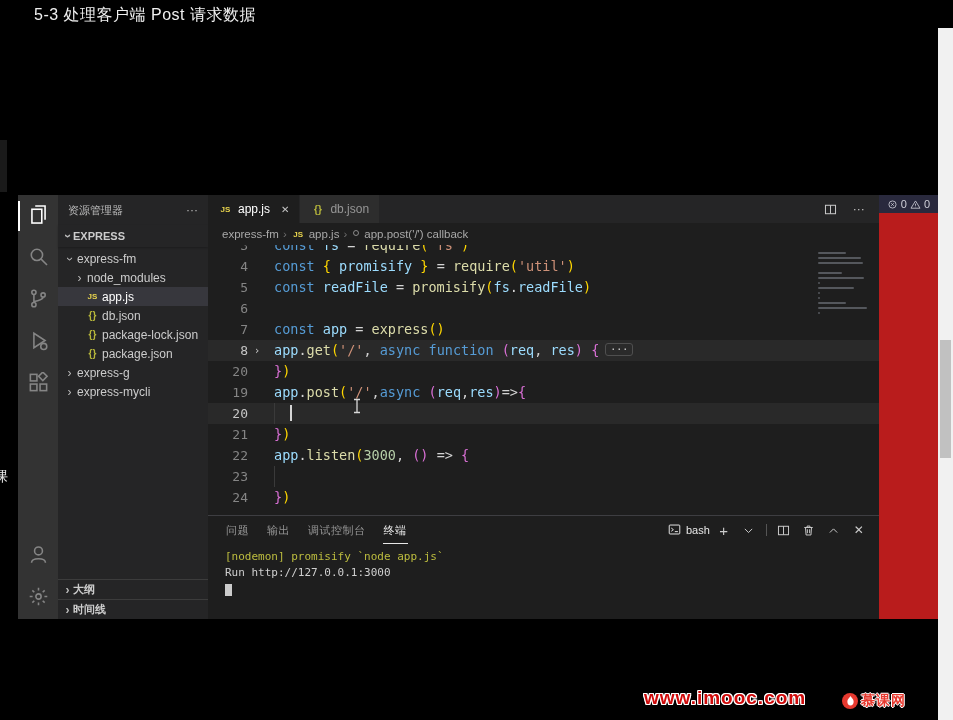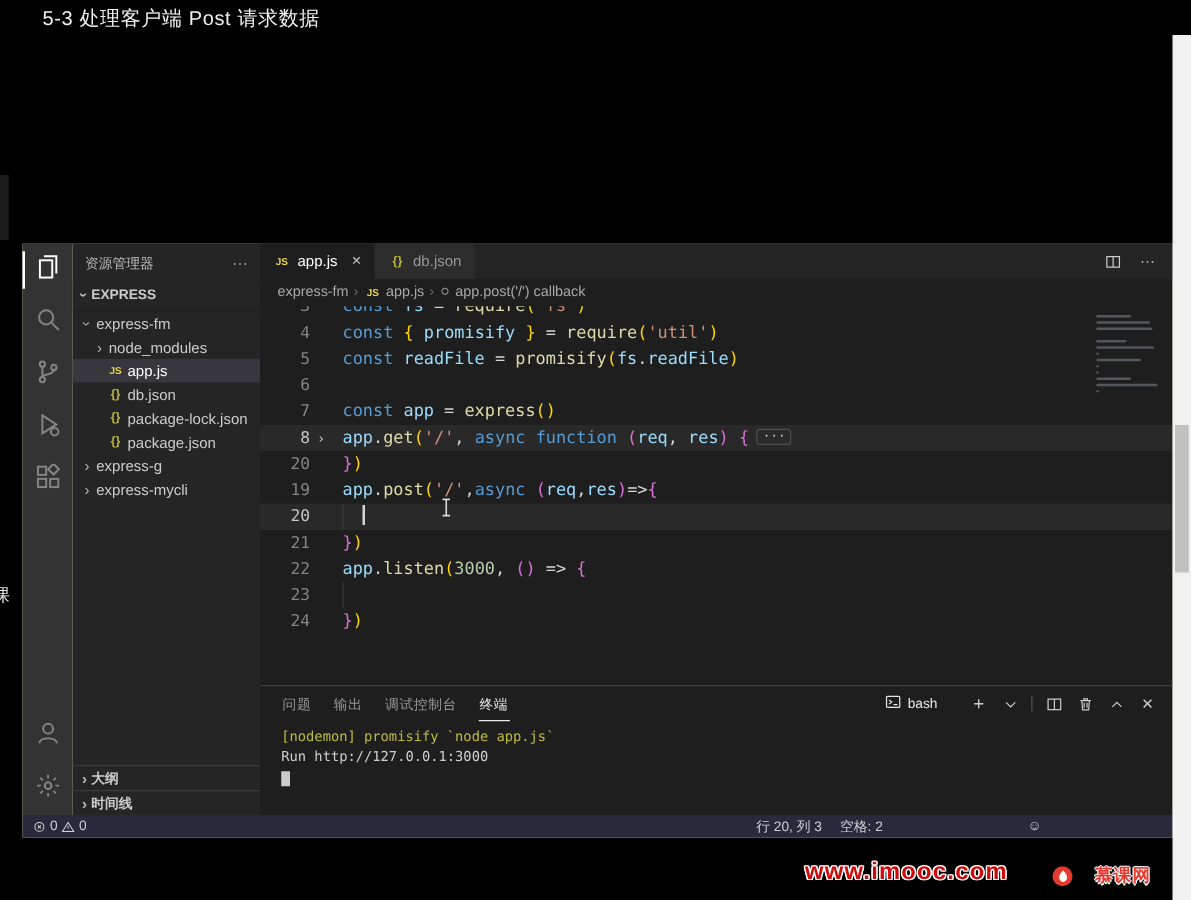--- a/index.html
+++ b/index.html
@@ -7,21 +7,21 @@
 body{width:953px;height:720px;overflow:hidden;font-family:"Liberation Sans",sans-serif}
 .screen{position:relative;width:953px;height:720px;background:#000;overflow:hidden}
 .video-title{position:absolute;left:34px;top:5px;font-size:16px;color:#f0f0f0;letter-spacing:.5px}
 .video-area{position:absolute;left:18px;top:28px;width:920px;height:167px;background:#000}
 .side-text{position:absolute;left:-6px;top:468px;color:#e8e8e8;font-size:14px}
 .left-scrub{position:absolute;left:0;top:140px;width:7px;height:52px;background:#3a3a3a;opacity:.45}
 .white-strip{position:absolute;right:0;top:28px;width:15px;bottom:0;background:#f1f1f1;z-index:40}
 .strip-thumb{position:absolute;left:2px;top:312px;width:11px;height:118px;background:#c1c1c1}
 
 
-.vscode{position:absolute;left:18px;top:195px;width:920px;height:475px;background:#fef9c3;display:flex;flex-direction:column}
+.vscode{position:absolute;left:18px;top:195px;width:920px;height:424px;background:#b91c1c;display:flex;flex-direction:row}
 .vs-main{flex:1;display:flex;min-height:0}
 
 
 .activitybar{width:40px;background:#333;display:flex;flex-direction:column}
 .ab-top{flex:1;display:flex;flex-direction:column}
 .ab-item{width:40px;height:42px;display:flex;align-items:center;justify-content:center;color:#858585;cursor:pointer;position:relative}
 .ab-item.active{color:#fff}
 .ab-item.active::before{content:"";position:absolute;left:0;top:6px;bottom:6px;width:2px;background:#fff}
 .ab-item svg{width:21px;height:21px}
 
@@ -83,21 +83,21 @@
 .minimap{position:absolute;top:4px;right:8px;width:56px}
 .mm-line{height:2px;margin:3px 0 0 3px;background:#54575c;border-radius:1px}
 .ibeam{position:absolute;left:144px;top:153px;width:10px;height:16px}
 
 
 .panel{height:104px;border-top:1px solid #3e3e42;display:flex;flex-direction:column}
 .panel-tabs-row{height:28px;display:flex;align-items:center}
 .panel-tabs{display:flex;gap:16px;padding-left:17px}
 .ptab{font-size:11px;color:#969696;cursor:pointer;padding:7px 1px 5px;border-bottom:1px solid transparent;letter-spacing:.5px}
 .ptab.active{color:#e7e7e7;border-bottom-color:#e7e7e7}
-.panel-actions{margin-left:auto;display:flex;align-items:center;gap:25px;padding-right:12px;color:#ccc}
+.panel-actions{margin-left:auto;display:flex;align-items:center;gap:6px;padding-right:12px;color:#ccc}
 .pa-shell{display:inline-flex;align-items:center;gap:5px;font-size:11px;color:#e7e7e7;cursor:pointer}
 .pa-shell svg{width:13px;height:13px}
 .pa-icons{display:inline-flex;align-items:center;gap:9px}
 .pa-div{width:1px;height:12px;background:#555;display:inline-block}
 .terminal{flex:1;padding:5px 0 0 17px;font-family:"DejaVu Sans Mono",monospace;font-size:11px;line-height:16px;overflow:hidden}
 .t-yellow{color:#bdbd3f}
 .t-plain{color:#cfcfcf}
 .t-cursor{width:7px;height:12px;background:#ccc;margin-top:3px}
 
 
@@ -105,21 +105,21 @@
 .sb-problems{display:inline-flex;align-items:center;gap:3px;cursor:pointer}
 .sb-problems .icon{display:inline-flex}
 .sb-problems svg{width:11px;height:11px}
 .sb-pos{position:absolute;left:587px;cursor:pointer}
 .sb-indent{position:absolute;left:654px;cursor:pointer}
 .sb-smiley{position:absolute;left:804px;font-size:11px;cursor:pointer}
 
 
 .watermark{position:absolute;left:644px;top:687px;font-size:19px;font-weight:bold;color:#cf0a0a;letter-spacing:1px;z-index:30;
   text-shadow:-1px 0 0 #fff,1px 0 0 #fff,0 -1px 0 #fff,0 1px 0 #fff,-1px -1px 0 #fff,1px 1px 0 #fff,-1px 1px 0 #fff,1px -1px 0 #fff}
-.imooc-logo{position:absolute;left:842px;top:692px;display:flex;align-items:center;gap:18px;z-index:30}
+.imooc-logo{position:absolute;left:842px;top:692px;display:flex;align-items:center;gap:3px;z-index:30}
 .flame{width:16px;height:16px;border-radius:50%;background:#e6392f;display:flex;align-items:center;justify-content:center}
 .flame svg{width:9px;height:11px}
 .logo-text{font-size:14px;font-weight:bold;color:#e6392f;letter-spacing:1px;
   text-shadow:-1px 0 0 #fff,1px 0 0 #fff,0 -1px 0 #fff,0 1px 0 #fff}
 </style>
 </head>
 <body>
 
 <div class="screen">
   <div class="video-title">5-3 处理客户端 Post 请求数据</div>

